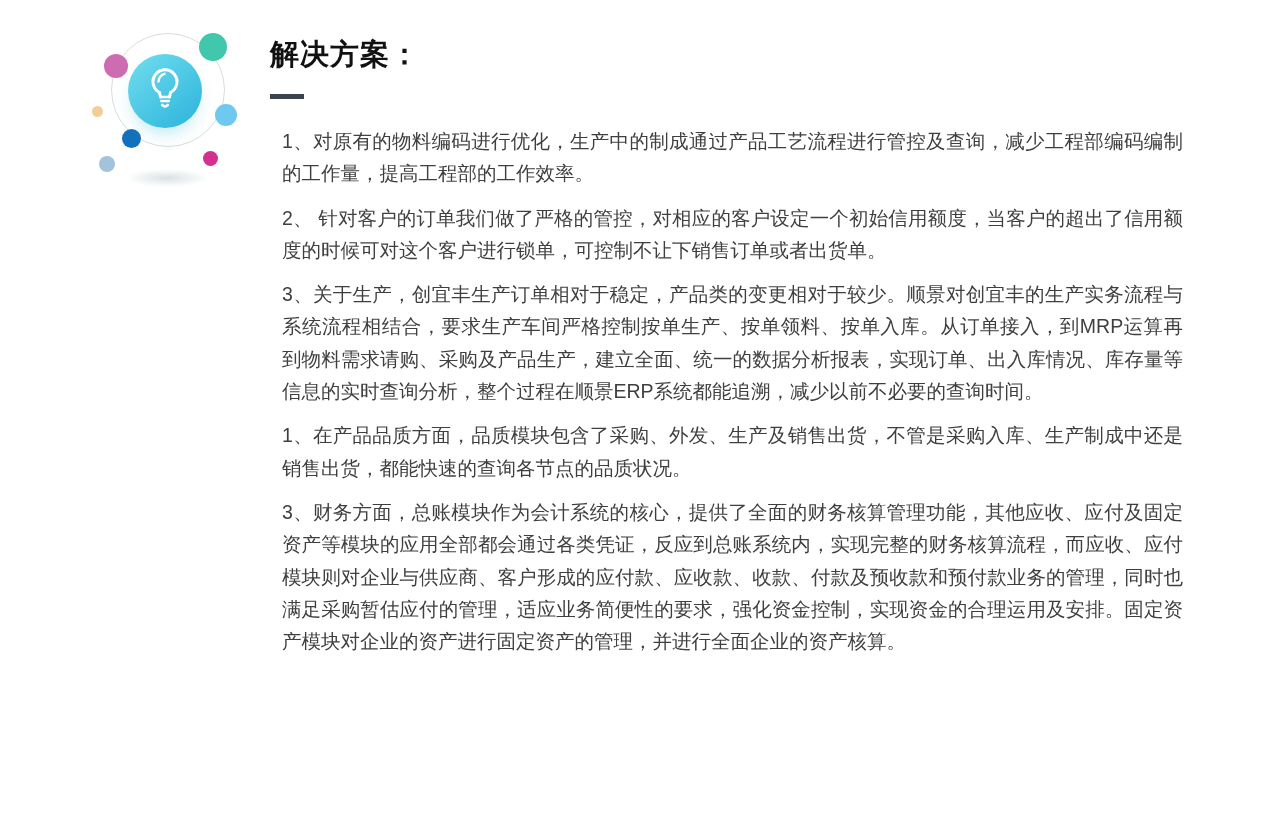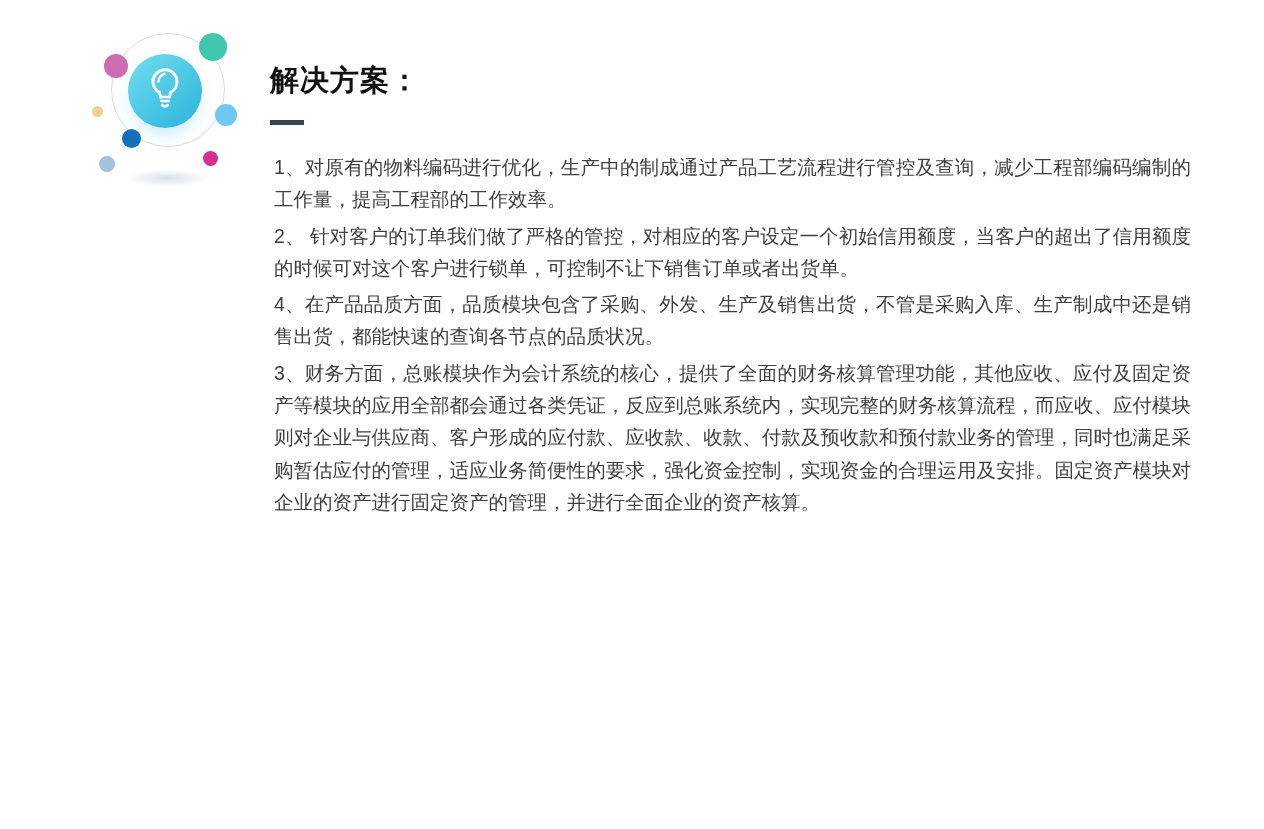--- a/index.html
+++ b/index.html
@@ -32,38 +32,38 @@
   .dot { position: absolute; border-radius: 50%; }
   .dot-teal       { left: 114px; top:   8px; width: 28px; height: 28px; background: #41c7ac; }
   .dot-pink       { left:  19px; top:  29px; width: 24px; height: 24px; background: #ce6cb2; }
   .dot-yellow     { left:   7px; top:  81px; width: 11px; height: 11px; background: #f2cf96; }
   .dot-blue       { left:  37px; top: 104px; width: 19px; height: 19px; background: #1371bc; }
   .dot-lightblue  { left: 130px; top:  79px; width: 22px; height: 22px; background: #6fc8ef; }
   .dot-magenta    { left: 118px; top: 126px; width: 15px; height: 15px; background: #d3308f; }
   .dot-steel      { left:  14px; top: 131px; width: 16px; height: 16px; background: #a3c3dc; }
 
   
-  .content { position: absolute; left: 270px; top: 64px; width: 925px; }
+  .content { position: absolute; left: 270px; top: 38px; width: 925px; }
   .title {
     margin: 0;
     font-size: 29px;
     line-height: 33px;
     font-weight: 700;
     color: #111111;
     letter-spacing: 1px;
   }
   .dash { width: 34px; height: 5px; background: #3a4450; margin-top: 23px; }
   .body-text {
     margin-top: 26px;
     font-size: 19.5px;
     line-height: 32.3px;
     color: #3f3f3f;
     text-align: justify;
   }
-  .body-text p { margin: 4px; }
+  .body-text p { margin: 12px; }
 </style>
 </head>
 <body>
 
 <div class="page">
 
   <div class="icon-block">
     <div class="ring"></div>
     <div class="circle-shadow"></div>
     <div class="dot dot-teal"></div>
@@ -86,18 +86,19 @@
       </span>
     </div>
   </div>
 
   <div class="content">
     <h1 class="title">解决方案：</h1>
     <div class="dash"></div>
     <div class="body-text">
       <p>1、对原有的物料编码进行优化，生产中的制成通过产品工艺流程进行管控及查询，减少工程部编码编制的工作量，提高工程部的工作效率。</p>
       <p>2、 针对客户的订单我们做了严格的管控，对相应的客户设定一个初始信用额度，当客户的超出了信用额度的时候可对这个客户进行锁单，可控制不让下销售订单或者出货单。</p>
-      <p>4、在产品品质方面，品质模块包含了采购、外发、生产及销售出货，不管是采购入库、生产制成中还是销售出货，都能快速的查询各节点的品质状况。</p>
+      <p>3、关于生产，创宜丰生产订单相对于稳定，产品类的变更相对于较少。顺景对创宜丰的生产实务流程与系统流程相结合，要求生产车间严格控制按单生产、按单领料、按单入库。从订单接入，到MRP运算再到物料需求请购、采购及产品生产，建立全面、统一的数据分析报表，实现订单、出入库情况、库存量等信息的实时查询分析，整个过程在顺景ERP系统都能追溯，减少以前不必要的查询时间。</p>
+      <p>1、在产品品质方面，品质模块包含了采购、外发、生产及销售出货，不管是采购入库、生产制成中还是销售出货，都能快速的查询各节点的品质状况。</p>
       <p>3、财务方面，总账模块作为会计系统的核心，提供了全面的财务核算管理功能，其他应收、应付及固定资产等模块的应用全部都会通过各类凭证，反应到总账系统内，实现完整的财务核算流程，而应收、应付模块则对企业与供应商、客户形成的应付款、应收款、收款、付款及预收款和预付款业务的管理，同时也满足采购暂估应付的管理，适应业务简便性的要求，强化资金控制，实现资金的合理运用及安排。固定资产模块对企业的资产进行固定资产的管理，并进行全面企业的资产核算。</p>
     </div>
   </div>
 
 </div>
 
 </body></html>

